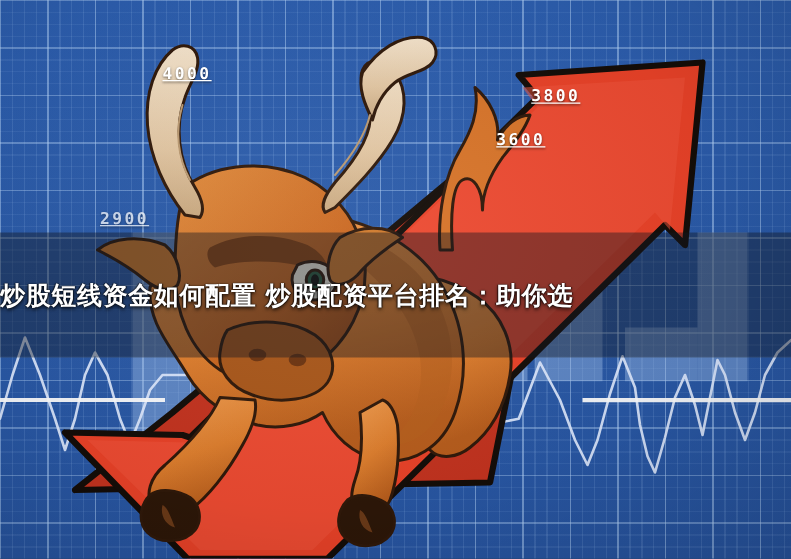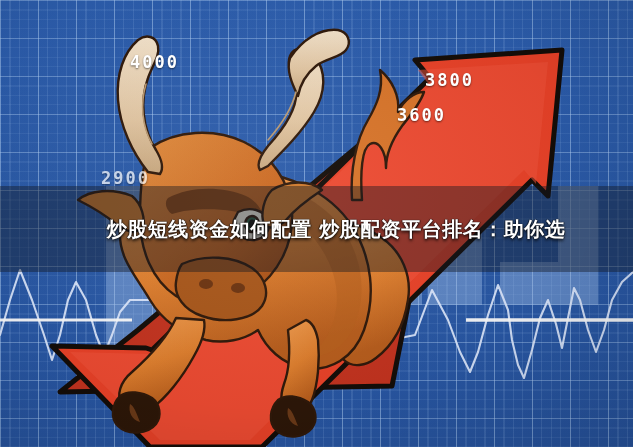--- a/index.html
+++ b/index.html
@@ -39,49 +39,49 @@
   
   .bar{
     position:absolute;
     background:rgba(168,198,240,.42);
   }
 
   
   .plabel{
     position:absolute;
     color:#ffffff;
-    font-size:17px;
+    font-size:13px;
     font-weight:700;
     letter-spacing:2px;
     font-family:"DejaVu Sans Mono","Liberation Mono",monospace;
     text-shadow:0 1px 2px rgba(0,0,0,.55);
     white-space:nowrap;
+    text-decoration:underline;
   }
 
   
   .linechart{ position:absolute; left:0; top:0; }
 
   
   .arrow{ position:absolute; left:0; top:0; }
 
   
   .bull{ position:absolute; left:0; top:0; }
 
   
   .band{
     position:absolute;
     left:0; right:0;
-    top:186px; height:86px;
+    top:186px; height:100px;
     background:rgba(20,24,34,.42);
     display:flex;
     flex-direction:column;
-    align-items:center;
+    align-items:flex-start;
     justify-content:center;
     gap:4px;
-    padding-left:39px;
   }
   .headline{
     color:#ffffff;
     font-size:20px;
     font-weight:700;
     line-height:1.3;
     letter-spacing:.5px;
     text-align:center;
     white-space:nowrap;
     text-shadow:
@@ -227,21 +227,21 @@
                C292,84 286,70 290,58 Z" fill="url(#hornG)"></path>
 
       <path d="M146,84 C140,104 142,126 152,144" fill="none" stroke="#bb9a72" stroke-width="1.6"></path>
       <path d="M296,92 C292,108 282,124 268,140" fill="none" stroke="#bb9a72" stroke-width="1.6"></path>
     </g>
   </svg>
 
   <div class="vignette"></div>
 
   <div class="plabel" style="left:130px;top:52px;">4000</div>
-  <div class="plabel" style="left:101px;top:168px;opacity:.72;">2900</div>
+  <div class="plabel" style="left:80px;top:168px;opacity:.72;">2900</div>
   <div class="plabel" style="left:380px;top:105px;margin-left:17px;">3600</div>
   <div class="plabel" style="left:425px;top:70px;text-align:right;">3800</div>
 
   <div class="band">
     <div class="headline">炒股短线资金如何配置 炒股配资平台排名：助你选</div>
   </div>
 
 </div>
 
 </body></html>

